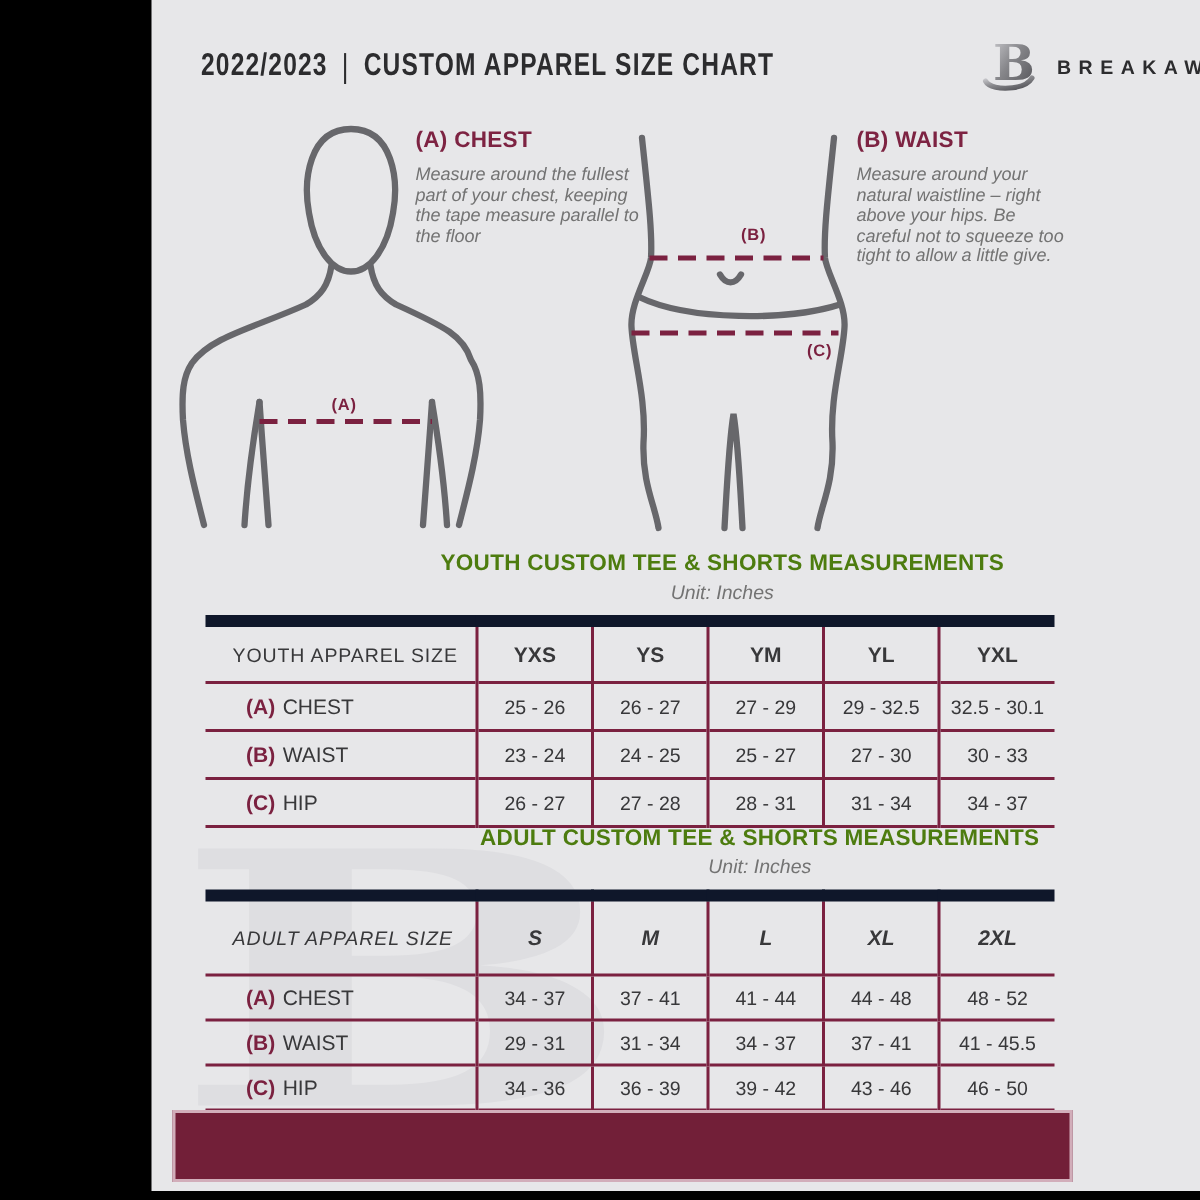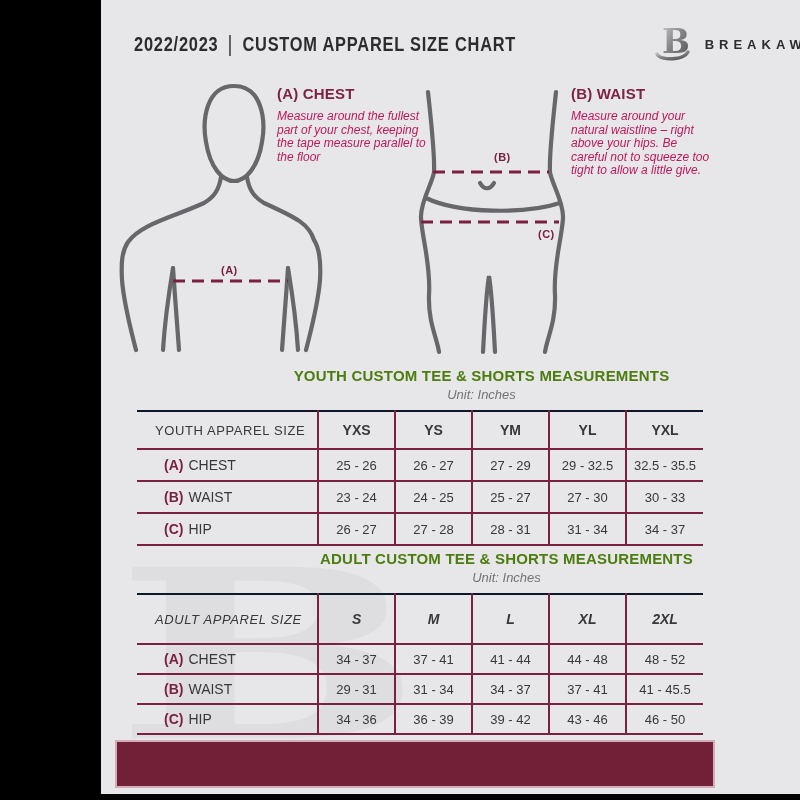--- a/index.html
+++ b/index.html
@@ -34,41 +34,41 @@
   .marker{
     position:absolute;z-index:3;font-weight:bold;font-size:11px;color:#7b2140;
     letter-spacing:.5px;
   }
   
   .guide{position:absolute;z-index:2;}
   .guide h3{
     margin:0 0 8px 0;font-size:15px;font-weight:bold;color:#7d2342;letter-spacing:.2px;
   }
   .guide p{
-    margin:0;font-size:12px;font-style:italic;color:#be185d;line-height:13.6px;
+    margin:0;font-size:12px;font-style:italic;color:#737373;line-height:13.6px;
     white-space:pre-line;
   }
   #guide-chest{left:176px;top:85px;width:157px;}
   #guide-waist{left:470px;top:85px;width:142px;}
   #guide-hips{left:470px;top:221px;width:152px;}
   
   .section-head{position:absolute;left:0;width:100%;text-align:center;z-index:2;}
   .section-head .t{font-size:15px;font-weight:bold;color:#4d7c0f;letter-spacing:.2px;}
   .section-head .u{font-size:13px;font-style:italic;color:#737373;margin-top:3px;}
   #youth-head{top:367px;}
   #adult-head{top:550px;margin-left:25px;}
   
   .tbl-wrap{position:absolute;left:36px;width:566px;z-index:2;}
   #youth-table{top:410px;}
   #adult-table{top:593px;}
   table{border-collapse:collapse;width:100%;table-layout:fixed;}
   col.lab{width:32%;}
   col.val{width:13.6%;}
   tr{border-bottom:2px solid #7b2140;}
-  tr:first-child{border-top:2px solid #0f172a;}
+  tr:first-child{border-top:8px solid #0f172a;}
   th,td{border-left:2px solid #7b2140;text-align:center;color:#38383a;}
   th:first-child,td:first-child{border-left:none;text-align:left;}
   .tbl-youth th{padding:10px 2px;}
   .tbl-youth td{padding:7px 2px;}
   .tbl-adult th{padding:16px 2px;font-style:italic;}
   .tbl-adult td{padding:6px 2px;}
   th.size{font-size:14px;font-weight:bold;border-radius:18px;}
   th.lab-h{font-size:13px;font-weight:normal;letter-spacing:.6px;padding-left:18px;}
   td.lab{font-size:14px;padding-left:27px;}
   td.val{font-size:13px;}
@@ -172,21 +172,21 @@
         <th class="size">YM</th>
         <th class="size">YL</th>
         <th class="size">YXL</th>
       </tr>
       <tr>
         <td class="lab"><span class="pfx">(A)</span><span>CHEST</span></td>
         <td class="val">25 - 26</td>
         <td class="val">26 - 27</td>
         <td class="val">27 - 29</td>
         <td class="val">29 - 32.5</td>
-        <td class="val">32.5 - 35.5</td>
+        <td class="val">32.5 - 30.1</td>
       </tr>
       <tr>
         <td class="lab"><span class="pfx">(B)</span><span>WAIST</span></td>
         <td class="val">23 - 24</td>
         <td class="val">24 - 25</td>
         <td class="val">25 - 27</td>
         <td class="val">27 - 30</td>
         <td class="val">30 - 33</td>
       </tr>
       <tr>

